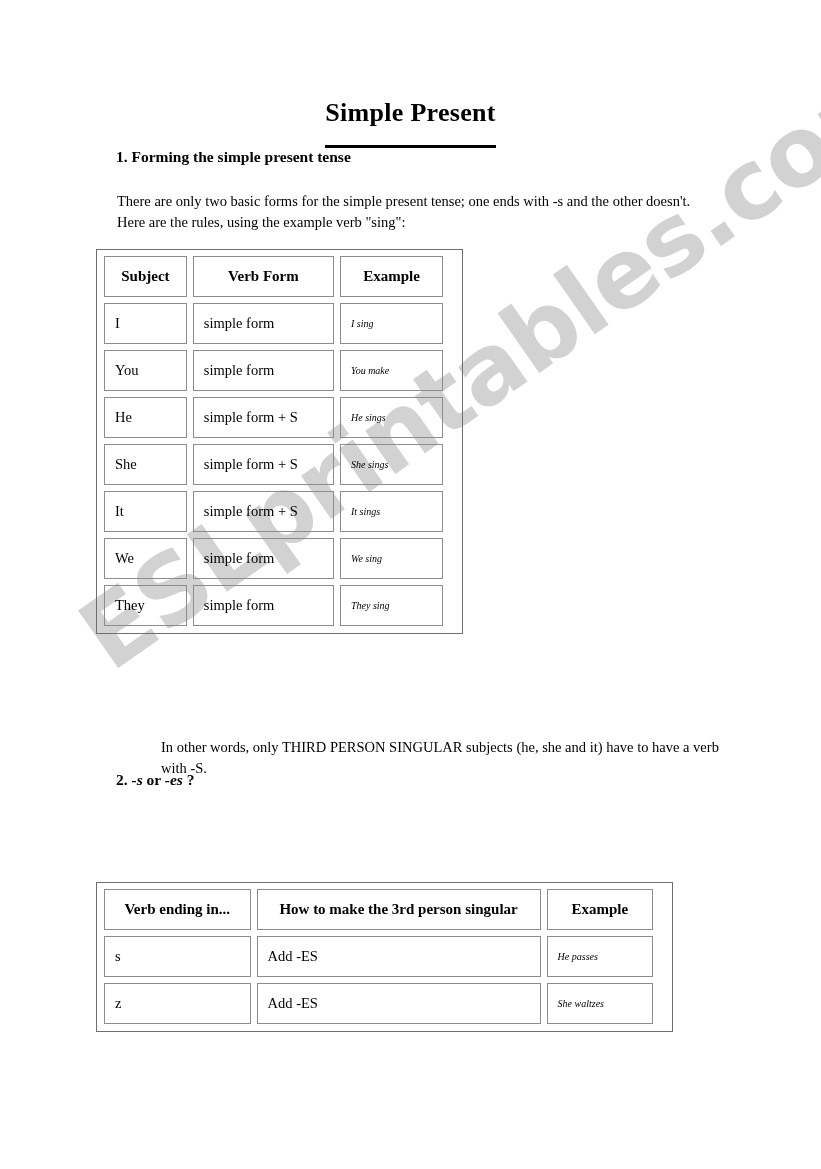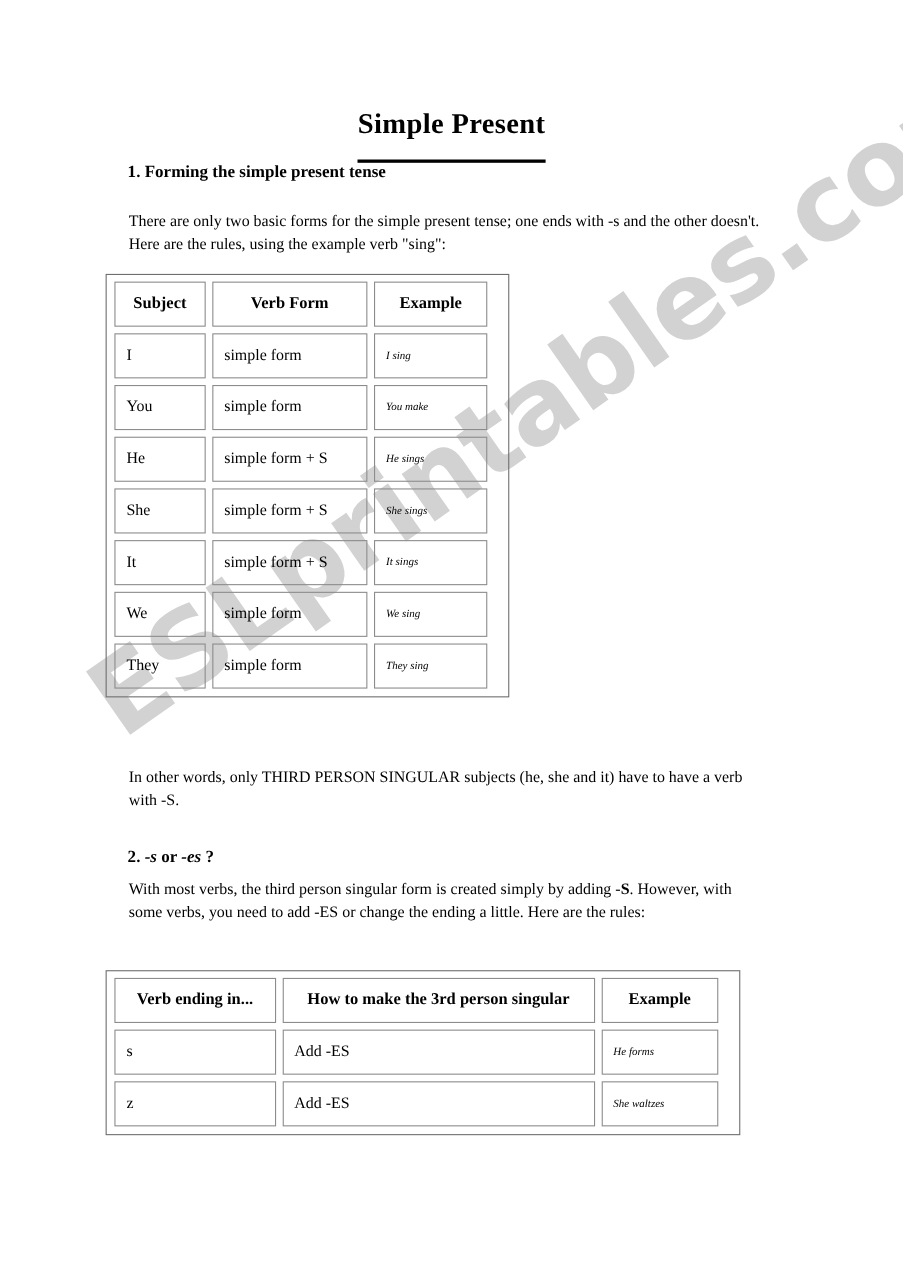--- a/index.html
+++ b/index.html
@@ -75,21 +75,21 @@
 
   .para {
     position: absolute;
     left: 117px;
     width: 582px;
     font-size: 14.5px;
     line-height: 21px;
     text-align: left;
   }
   #para-intro { top: 191px; }
-  #para-third-person { top: 697px; }
+  #para-third-person { top: 737px; margin-left: 44px; }
   #para-rules { top: 799px; }
 
   
   .tbl-outer {
     position: absolute;
     border: 1px solid #6e6e6e;
     background: transparent;
     box-sizing: border-box;
     padding: 5px 7px 6px 7px;
   }
@@ -210,34 +210,33 @@
           <td class="ex-cell col-c">They sing</td>
         </tr>
       </tbody>
     </table>
   </div>
 
   <div class="para" id="para-third-person">In other words, only THIRD PERSON SINGULAR subjects (he, she and it) have to have a verb with -S.</div>
 
   <div class="section-heading" id="heading-2">2. <i>-s</i> or <i>-es</i> ?</div>
 
-  <div class="para" id="para-rules">With most verbs, the third person singular form is created simply by adding -<b>S</b>. However, with some verbs, you need to add -ES or change the ending a little. Here are the rules:</div>
 
   <div class="tbl-outer" id="table-endings">
     <table class="tbl">
       <tbody>
         <tr>
           <td class="hdr-cell col-a">Verb ending in...</td>
           <td class="hdr-cell col-b">How to make the 3rd person singular</td>
           <td class="hdr-cell col-c ex-hdr">Example</td>
         </tr>
         <tr>
           <td class="body-cell col-a">s</td>
           <td class="body-cell col-b">Add -ES</td>
-          <td class="ex-cell col-c">He forms</td>
+          <td class="ex-cell col-c">He passes</td>
         </tr>
         <tr>
           <td class="body-cell col-a">z</td>
           <td class="body-cell col-b">Add -ES</td>
           <td class="ex-cell col-c">She waltzes</td>
         </tr>
       </tbody>
     </table>
   </div>
 

